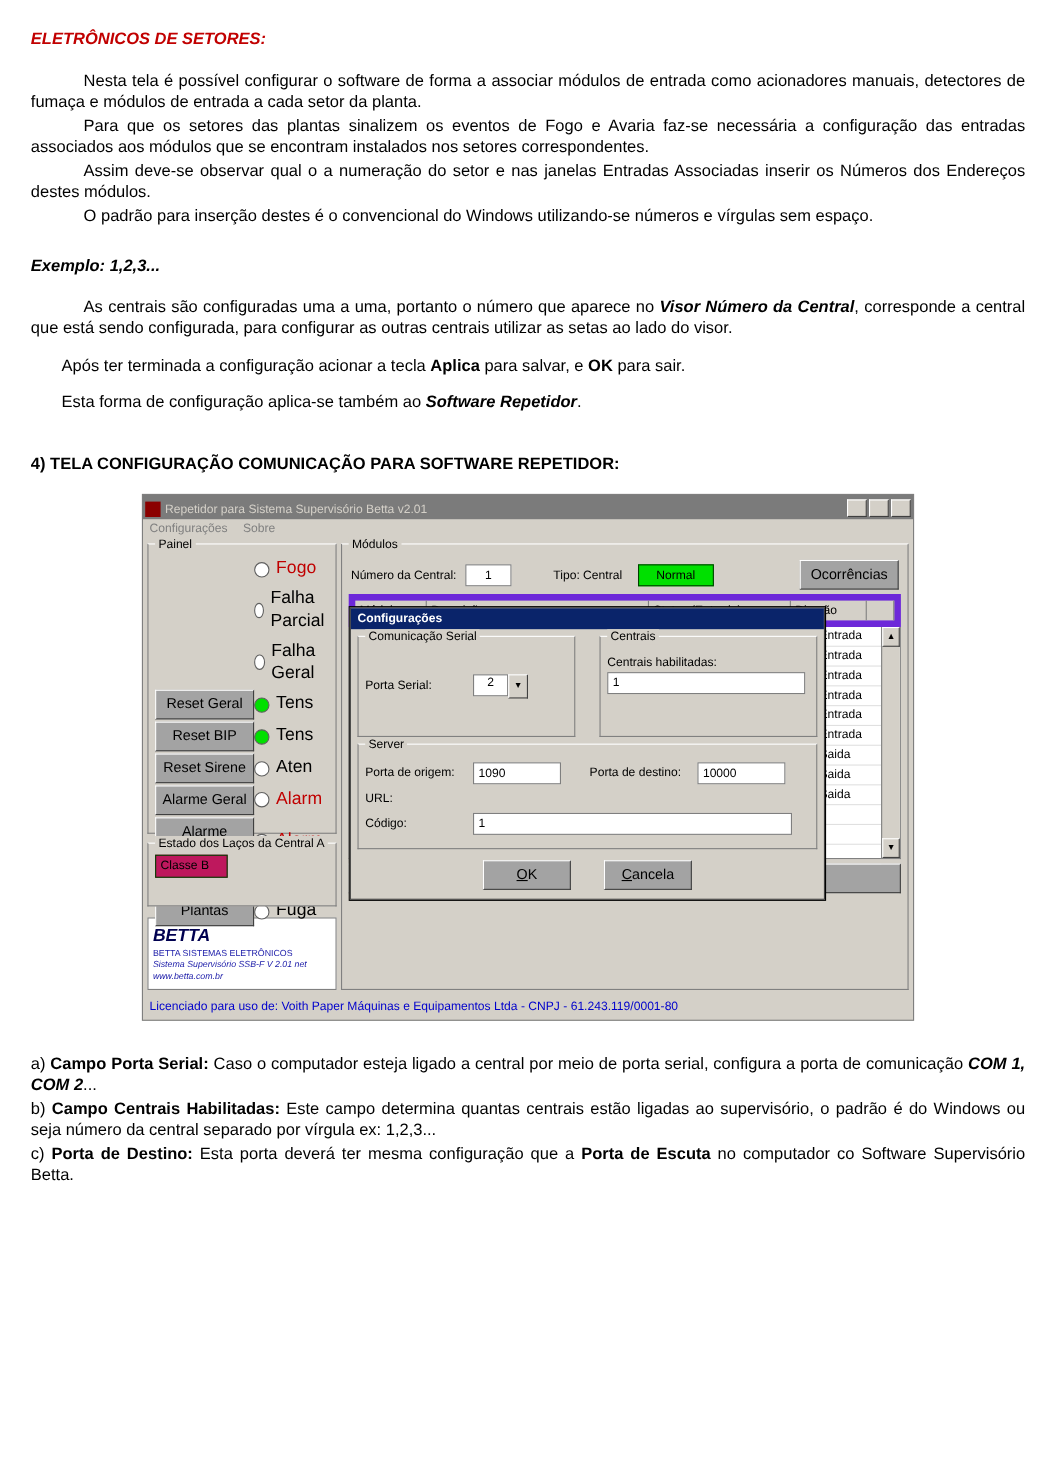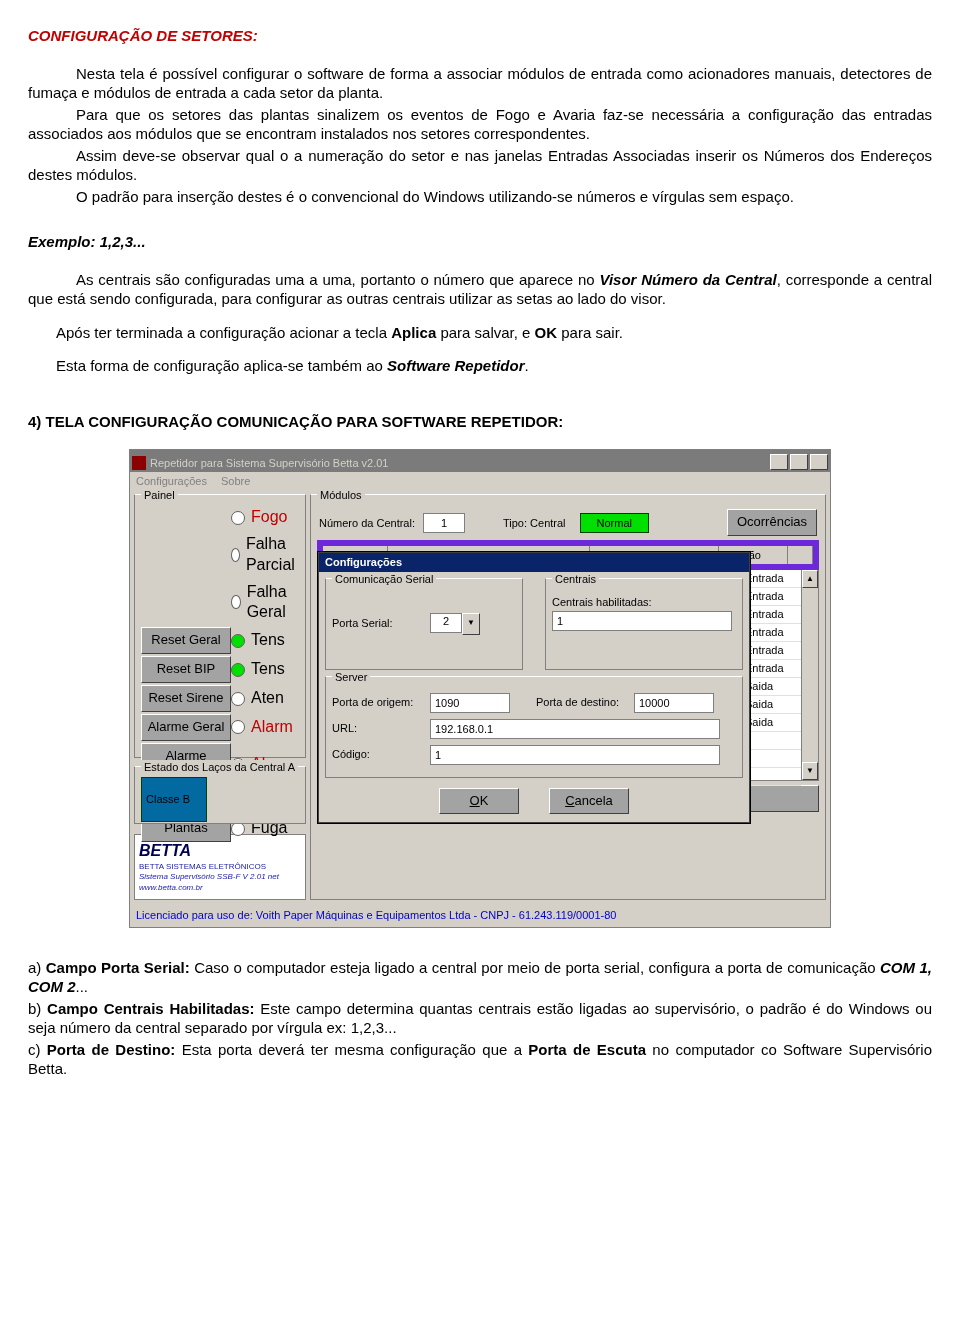--- a/index.html
+++ b/index.html
@@ -81,21 +81,21 @@
   .p-text { font-size: 16px; }
   .p-red { color:#C00000; }
   .wbtn {
     background:#a3a3a3; border:1px solid #fff; border-right-color:#404040; border-bottom-color:#404040;
     padding: 4px 4px; font-size: 13px; text-align:center; min-width:80px;
   }
   .painel-grid { display:grid; grid-template-columns: 86px 1fr; gap:2px 4px; align-items:center; }
 
   .estado-box { margin-top:4px; }
   .classeb {
-    background:#0369a1; color:#000; border:1px solid #004000; padding:14px 4px; width: 56px;
+    background:#be185d; color:#000; border:1px solid #004000; padding:2px 4px; width: 56px;
   }
   .betta-box {
     background:#fff; border:1px solid #808080; padding:6px 4px; margin-top:6px; font-size:9px; color:#1A1AA8;
   }
   .betta-logo { font-style: italic; font-weight: bold; font-size: 16px; color:#000050; }
   .betta-sub { font-size:8px; color:#1A1AA8; }
 
   .right-col { flex:1; display:flex; flex-direction:column; gap:4px; position:relative; }
   .mod-head { display:flex; align-items:center; gap:8px; padding:4px 2px; }
   .sel { background:#fff; border:1px solid #7f7f7f; width:40px; height:18px; display:flex; align-items:center; justify-content:center; }
@@ -137,21 +137,21 @@
   .combo .cb { width:16px; height:20px; border:1px solid #fff; border-right-color:#404040; border-bottom-color:#404040; background:#D4D0C8; display:flex;align-items:center;justify-content:center;font-size:8px; }
   .dlg-buttons { display:flex; justify-content:center; gap:30px; padding:4px 0 2px 0; }
   .dlg-buttons .wbtn { min-width:70px; }
 
   .bottom-notes { margin-top: 20px; }
   .bottom-notes p { margin: 0 0 2px 0; text-align: justify; }
 </style>
 </head>
 <body>
 
-<div class="h-red">CONFIGURAÇÃO DE SETORES:</div>
+<div class="h-red">ELETRÔNICOS DE SETORES:</div>
 
 <div class="block">
   <p class="para indent">Nesta tela é possível configurar o software de forma a associar módulos de entrada como acionadores manuais, detectores de fumaça e módulos de entrada a cada setor da planta.</p>
   <p class="para indent">Para que os setores das plantas sinalizem os eventos de Fogo e Avaria faz-se necessária a configuração das entradas associados aos módulos que se encontram instalados nos setores correspondentes.</p>
   <p class="para indent">Assim deve-se observar qual o a numeração do setor e nas janelas Entradas Associadas inserir os Números dos Endereços destes módulos.</p>
   <p class="para indent">O padrão para inserção destes é o convencional do Windows utilizando-se números e vírgulas sem espaço.</p>
 </div>
 
 <div class="exemplo">Exemplo: 1,2,3...</div>
 
@@ -326,21 +326,20 @@
         <div class="groupbox">
           <div class="gb-label">Server</div>
           <div class="field-row">
             <label>Porta de origem:</label>
             <input class="tinput" style="width: 70px;" value="1090">
             <label style="margin-left:20px;">Porta de destino:</label>
             <input class="tinput" style="width: 70px;" value="10000">
           </div>
           <div class="field-row">
             <label>URL:</label>
-            <input class="tinput" style="width: 280px;" value="192.168.0.1">
           </div>
           <div class="field-row">
             <label>Código:</label>
             <input class="tinput" style="width: 280px;" value="1">
           </div>
         </div>
         <div class="dlg-buttons">
           <div class="wbtn"><u>O</u>K</div>
           <div class="wbtn"><u>C</u>ancela</div>
         </div>

